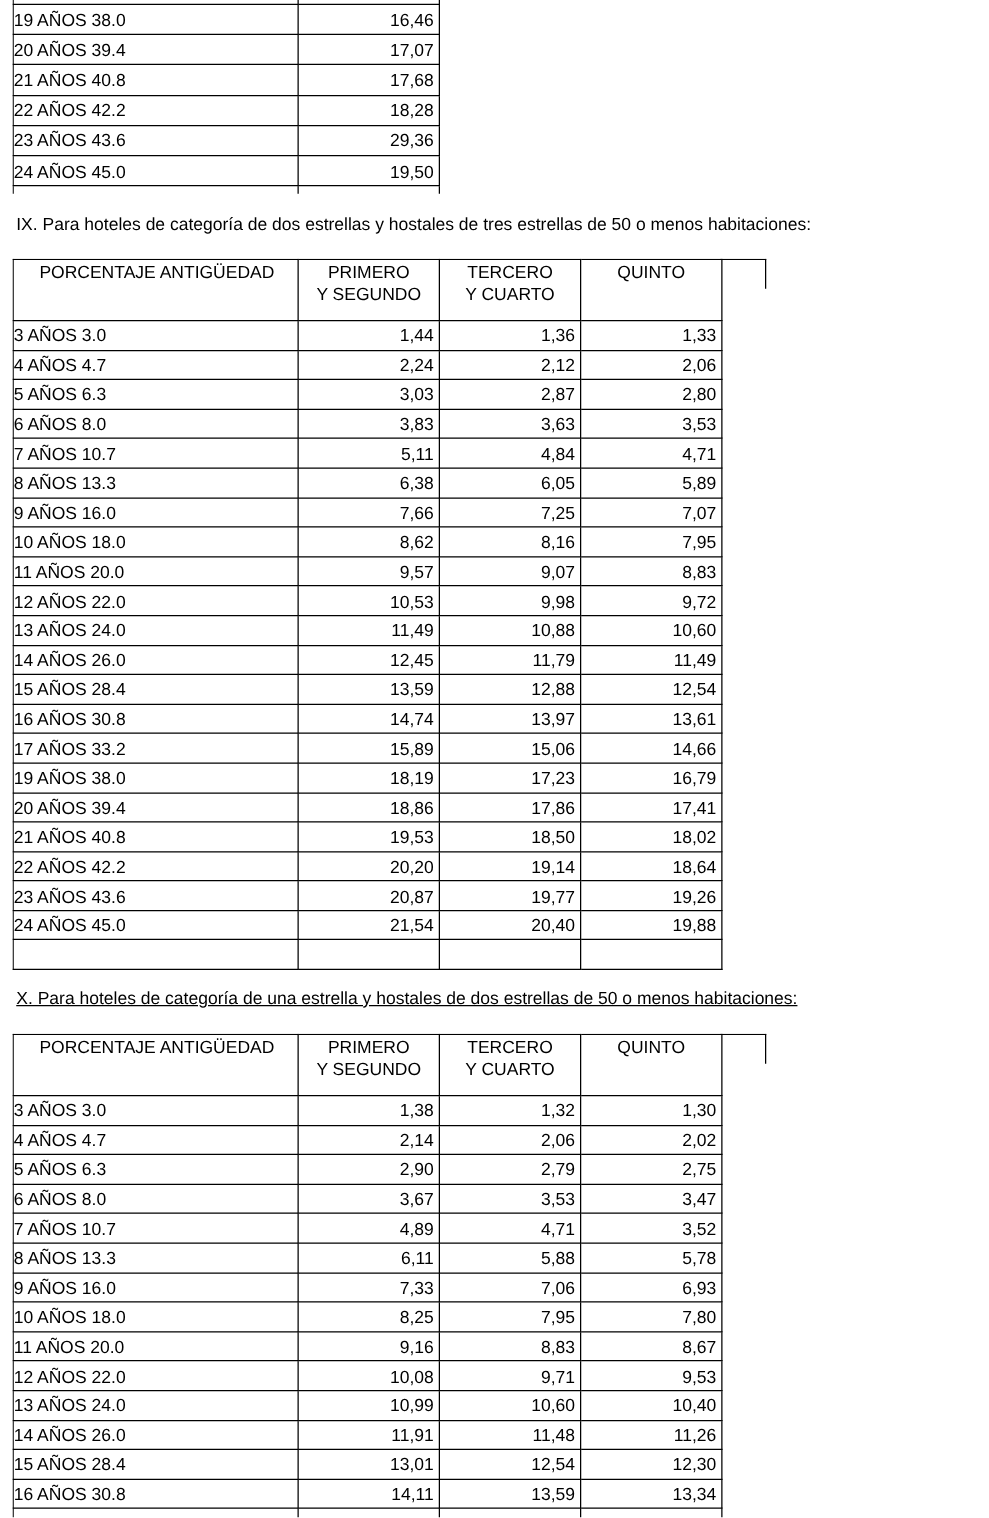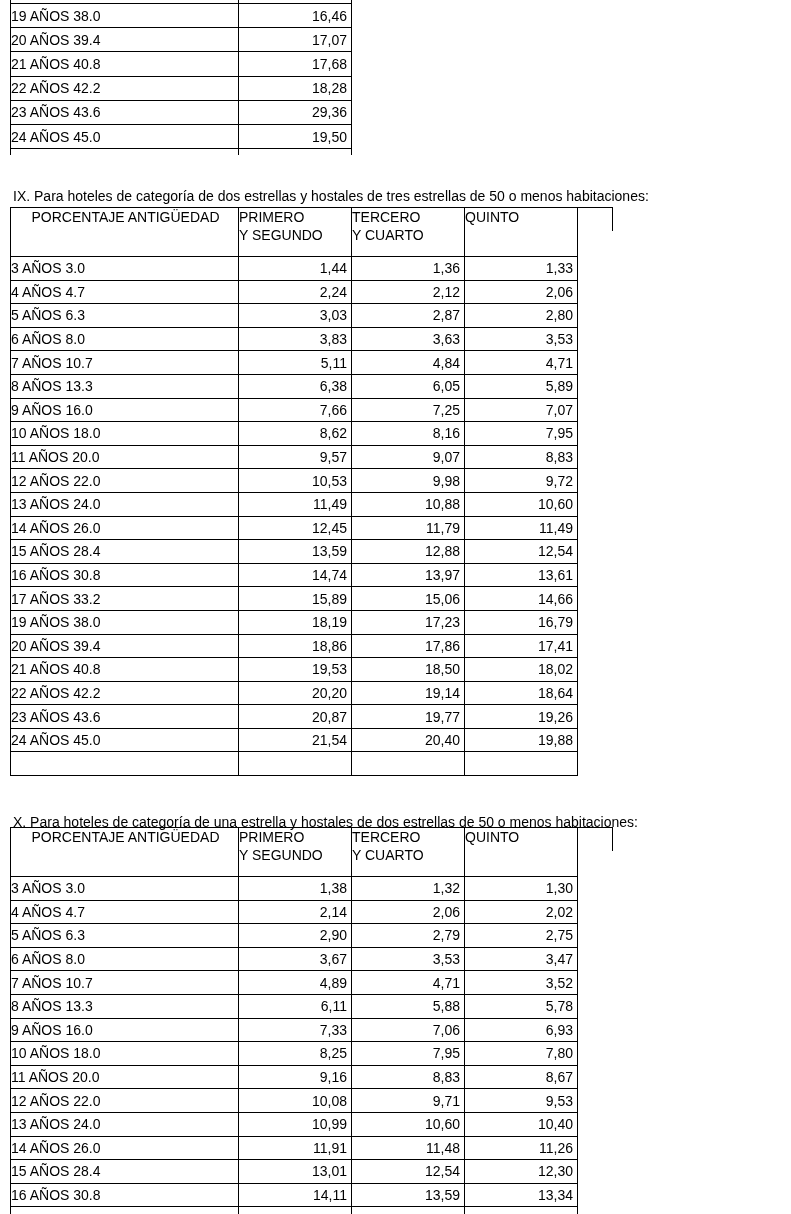--- a/index.html
+++ b/index.html
@@ -12,39 +12,39 @@
     overflow:hidden;
   }
   .page { position:relative; width:791px; height:1214px; overflow:hidden; background:#ffffff; }
 
   .tblwrap { position:absolute; overflow:hidden; }
   #top-table-wrap  { left:10px; top:0;     width:360px; height:155px; }
   #table-ix-wrap   { left:10px; top:207px; width:615px; height:576px; }
   #table-x-wrap    { left:10px; top:827px; width:615px; height:387px; }
 
   .heading { position:absolute; left:13px; white-space:nowrap; line-height:17px; }
-  #heading-ix { top:171px;margin-top:17px; }
-  #heading-x  { top:814px; }
+  #heading-ix { top:171px; }
+  #heading-x  { top:790px;text-decoration:underline; }
 
   table { border-collapse:collapse; table-layout:fixed; }
   td, th {
     border:1px solid #000000;
     padding:0;
     font-weight:normal;
     font-size:14px;
     overflow:hidden;
     white-space:nowrap;
     box-sizing:border-box;
   }
   .t2 { width:341px; }
   .t4 { width:567px; }
 
   .t2 td { height:24.2px;padding-left:48px; }
   .t4 tbody td { height:23.6px; }
-  .t4 thead th { height:49px; vertical-align:top; text-align:left; white-space:pre-line; line-height:17.5px; padding-top:1px; }
+  .t4 thead th { height:49px; vertical-align:top; text-align:center; white-space:pre-line; line-height:17.5px; padding-top:1px; }
   .t4 thead th.first { text-align:center; padding-left:2px; }
 
   td.lbl { text-align:left; padding-left:0; vertical-align:middle; }
   td.num { text-align:right; padding-right:4px; vertical-align:middle; }
 
   
   .ghost td { height:24px; }
   #top-table { margin-top:-21px; }
 
   

